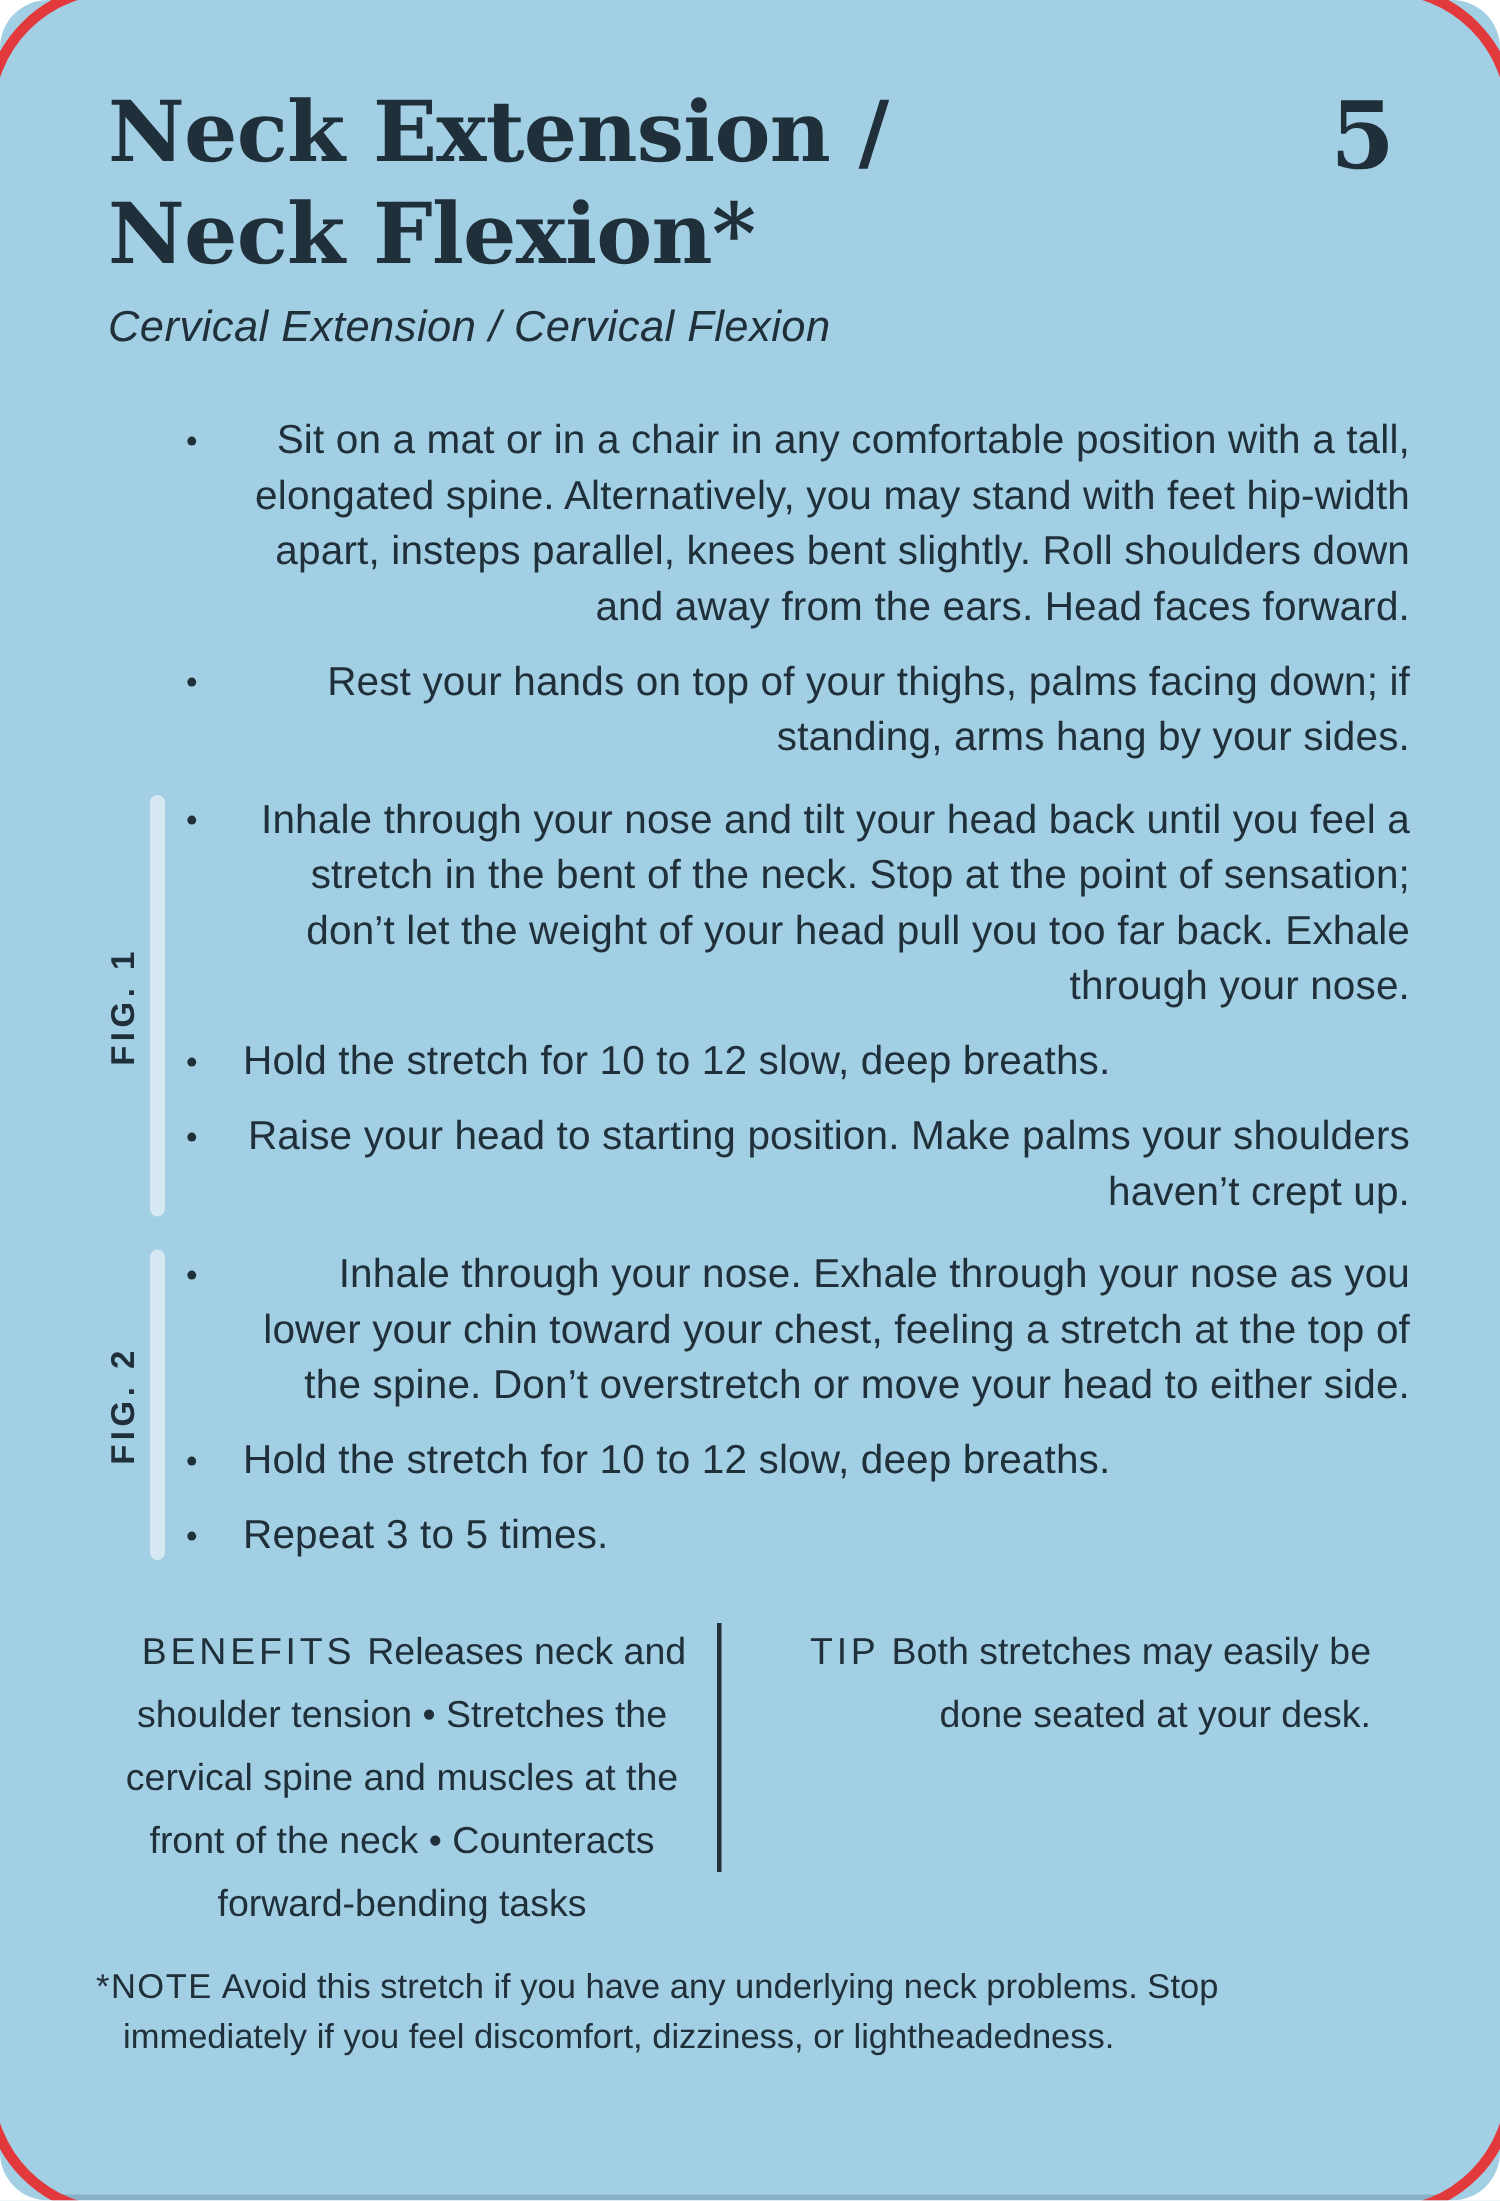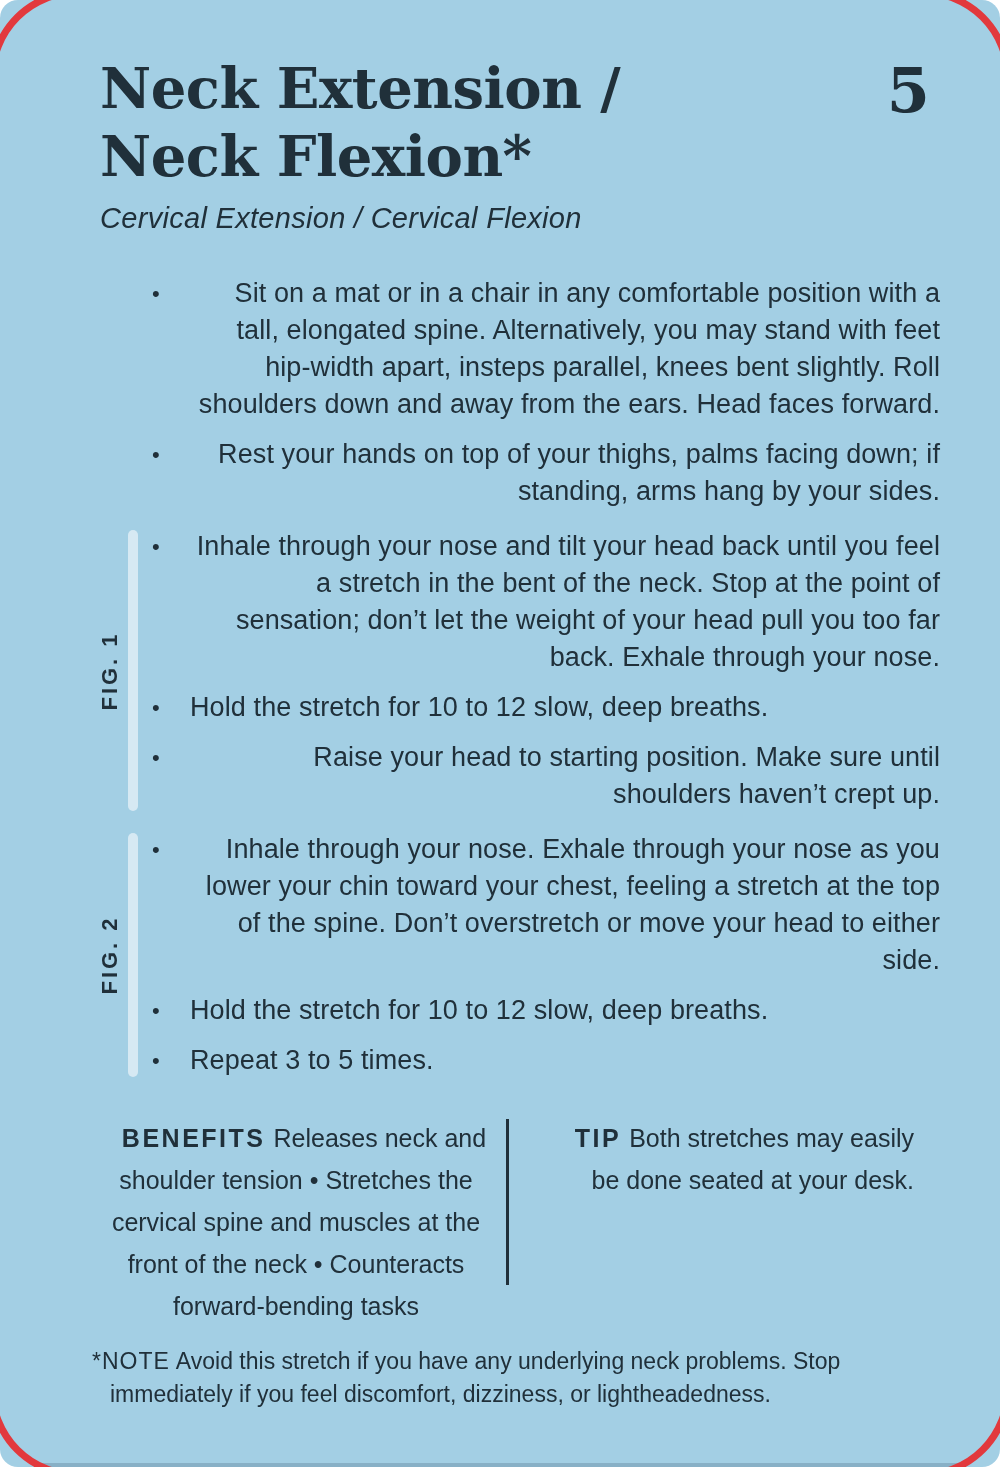--- a/index.html
+++ b/index.html
@@ -10,22 +10,22 @@
   }
   *{margin:0;padding:0;box-sizing:border-box;}
   html,body{background:#ffffff;}
   body{width:1000px;height:1467px;position:relative;font-family:"Liberation Sans",sans-serif;color:var(--ink);}
   .page{position:absolute;inset:0;overflow:hidden;background:#ffffff;}
 
   
   .red-ring{position:absolute;inset:-11px;border:7px solid var(--red);border-radius:88px;pointer-events:none;z-index:2;}
 
   
-  .card{position:absolute;inset:0;background:var(--blue);border-radius:18px;overflow:hidden;z-index:1;
-        padding:54px 60px 0 100px;}
+  .card{position:absolute;inset:0;background:var(--blue);border-radius:32px;overflow:hidden;z-index:1;
+        padding:54px 60px 0 72px;}
   .card::after{content:"";position:absolute;left:40px;right:40px;bottom:0;height:4px;background:rgba(40,70,90,.22);}
 
   
   .title-row{display:flex;align-items:flex-start;}
   h1{flex:1;font-family:"DejaVu Serif",serif;font-weight:700;font-size:56px;line-height:68px;letter-spacing:-0.5px;}
   .page-number{font-family:"DejaVu Serif",serif;font-weight:700;font-size:62px;line-height:62px;padding:6px 10px 0 0;}
   .subtitle{margin-top:12px;font-style:italic;font-weight:400;font-size:29px;letter-spacing:.3px;}
 
   
   .instructions{margin:40px 0 0 38px;}
@@ -36,21 +36,21 @@
   .section{margin-top:18px;position:relative;}
   .fig-bar{position:absolute;left:-10px;top:2px;bottom:2px;width:10px;border-radius:6px;background:var(--bar);}
   .fig-label{position:absolute;left:-78px;width:100px;top:50%;transform:translateY(-50%) rotate(-90deg);
              text-align:center;font-weight:700;font-size:22px;letter-spacing:3px;white-space:nowrap;}
 
   
   .footer-cols{display:flex;margin:38px 0 0 0;align-items:flex-start;}
   .benefits{width:392px;text-align:center;font-size:25px;line-height:42px;}
   .v-divider{flex:none;width:3px;height:166px;background:var(--ink);margin:2px 26px 0 14px;}
   .tip{flex:1;text-align:right;font-size:25px;line-height:42px;padding:0 26px 0 0;}
-  .lbl{font-weight:700;letter-spacing:2.5px;margin-right:8px;margin-left:16px;}
+  .lbl{font-weight:400;letter-spacing:2.5px;margin-right:8px;margin-left:16px;}
 
   
   .note{margin:18px 70px 0 -8px;font-size:23px;line-height:33px;padding-left:18px;text-indent:-18px;}
   .note-lbl{font-weight:400;letter-spacing:1px;margin-right:6px;}
 </style>
 </head>
 <body>
 
 <div class="page">
   <div class="card">
@@ -85,21 +85,21 @@
         <div class="bullet-row">
           <span class="marker">•</span>
           <p class="btext">Inhale through your nose and tilt your head back until you feel a stretch in the bent of the neck. Stop at the point of sensation; don’t let the weight of your head pull you too far back. Exhale through your nose.</p>
         </div>
         <div class="bullet-row">
           <span class="marker">•</span>
           <p class="btext">Hold the stretch for 10 to 12 slow, deep breaths.</p>
         </div>
         <div class="bullet-row">
           <span class="marker">•</span>
-          <p class="btext">Raise your head to starting position. Make sure until shoulders haven’t crept up.</p>
+          <p class="btext">Raise your head to starting position. Make palms your shoulders haven’t crept up.</p>
         </div>
       </section>
 
       <section class="section">
         <div class="fig-label">FIG. 2</div>
         <div class="fig-bar"></div>
         <div class="bullet-row">
           <span class="marker">•</span>
           <p class="btext">Inhale through your nose. Exhale through your nose as you lower your chin toward your chest, feeling a stretch at the top of the spine. Don’t overstretch or move your head to either side.</p>
         </div>

